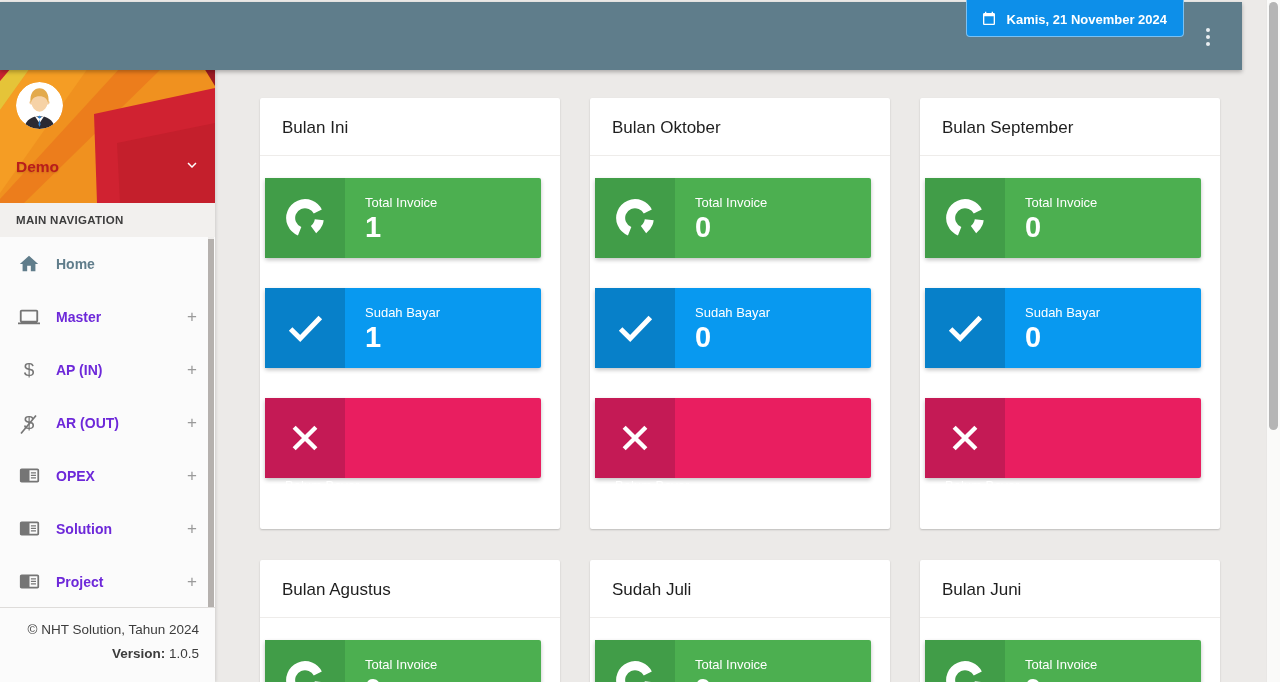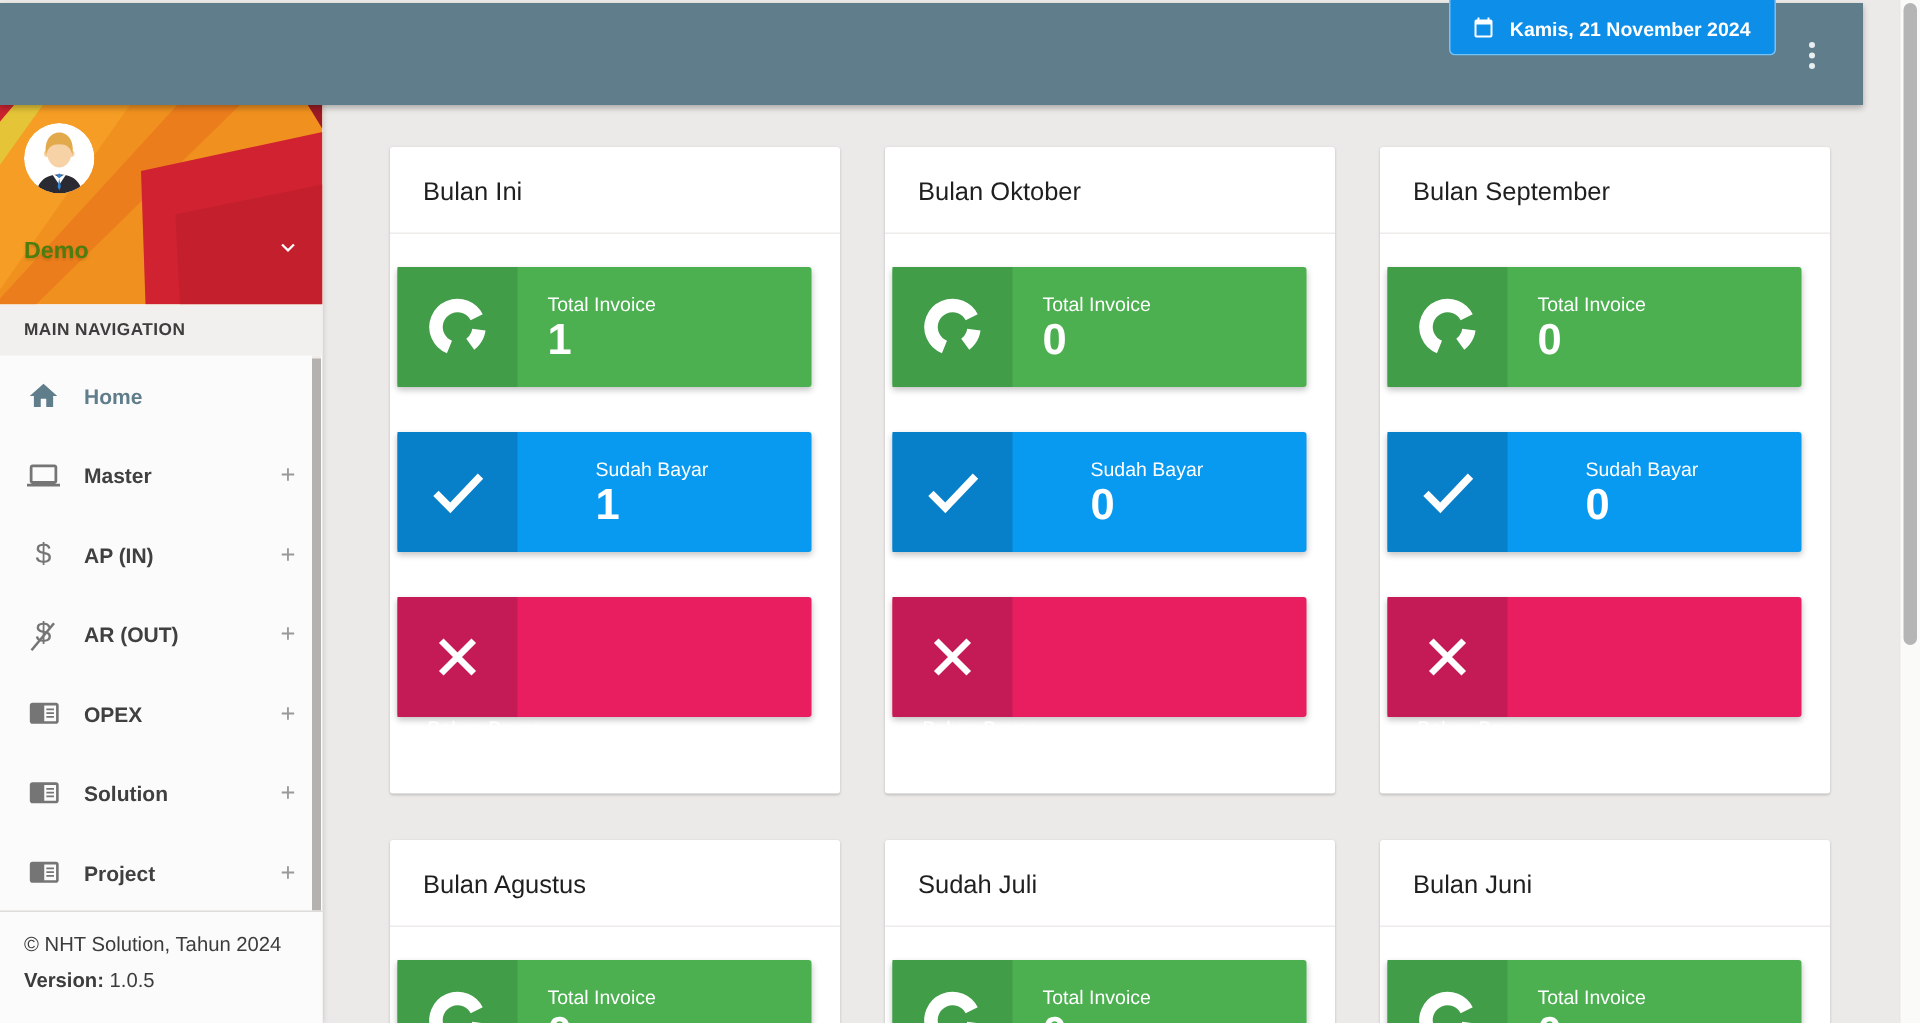--- a/index.html
+++ b/index.html
@@ -25,54 +25,54 @@
   .date-btn svg{display:block;}
   .kebab{position:absolute; top:22px; right:24px; width:20px; height:26px; display:flex; flex-direction:column; align-items:center; justify-content:center; gap:3px; cursor:pointer;}
   .kebab i{width:4px; height:4px; border-radius:50%; background:#e9eef1; display:block;}
 
   
   .sidebar{position:absolute; top:68px; left:0; width:215px; height:614px; background:var(--sidebar-bg); z-index:10; box-shadow:1px 0 3px rgba(0,0,0,.12);}
   .side-header{position:relative; height:135px; overflow:hidden;}
   .side-header svg.art{position:absolute; inset:0; width:100%; height:100%;}
   .avatar{position:absolute; top:14px; left:16px; width:47px; height:47px; border-radius:50%; overflow:hidden;}
   .user-row{position:absolute; left:16px; right:14px; top:88px; display:flex; align-items:center; justify-content:space-between;}
-  .user-name{color:#4d7c0f; font-size:15.5px; font-weight:600; text-shadow:0 1px 2px rgba(0,0,0,.15);text-align:right;}
+  .user-name{color:#b91c1c; font-size:15.5px; font-weight:600; text-shadow:0 1px 2px rgba(0,0,0,.15);text-align:right;}
   .user-chevron{cursor:pointer; display:block;}
 
   .nav-label{height:34px; line-height:34px; background:#f2f0ee; color:#3d3d3d; font-size:11.5px; font-weight:700; letter-spacing:.3px; padding-left:16px;}
   .nav{position:relative;}
   .nav-item{height:53px; display:flex; align-items:center; padding:0 18px 0 16px; cursor:pointer;}
   .nav-ico{width:26px; display:flex; justify-content:center; align-items:center; position:relative;}
   .nav-ico .dollar{font-size:19px; color:#757575; font-weight:400;}
   .nav-ico .slash{position:absolute; inset:0;}
-  .nav-text{margin-left:14px; font-size:14px; font-weight:700; color:#404040;}
+  .nav-text{margin-left:14px; font-size:14px; font-weight:700; color:#6d28d9;}
   .nav-item.active .nav-text{color:#607d8b;}
   .plus{margin-left:auto; color:#9a9a9a; font-size:17px; font-weight:400; line-height:1;}
 
   .side-scroll{position:absolute; top:169px; bottom:0; right:1px; width:6px; background:#efedeb;}
   .side-scroll .thumb{position:absolute; top:2px; left:0; width:6px; height:395px; background:#b5b1ae;}
 
-  .side-footer{position:absolute; left:0; right:0; bottom:0; height:75px; border-top:1px solid #dedcda; padding:14px 16px 0 16px; background:var(--sidebar-bg); font-size:13.5px; color:#3c3c3c;}
+  .side-footer{position:absolute; left:0; right:0; bottom:0; height:75px; border-top:1px solid #dedcda; padding:14px 16px 0 16px; background:var(--sidebar-bg); font-size:13.5px; color:#3c3c3c;text-align:right;}
   .side-footer .line1{margin-bottom:9px;}
   .side-footer b{font-weight:700;}
 
   
   .main{position:absolute; top:68px; left:215px; width:1051px; height:614px; overflow:hidden; padding:30px 46px 0 45px;}
   .grid{display:grid; grid-template-columns:300px 300px 300px; column-gap:30px; row-gap:31px;}
   .card{background:#fff; border-radius:2px; box-shadow:0 1px 2px rgba(0,0,0,.2); height:431px;}
   .card-header{padding:20px 22px 17px 22px; font-size:17px; color:#1f1f1f; border-bottom:1px solid #eeecea;}
   .card-body{padding:22px 19px 0 5px;}
   .stat{height:80px; display:flex; margin-bottom:30px; color:#fff; border-radius:2px; box-shadow:0 2px 4px rgba(0,0,0,.24);}
   .stat:last-child{margin-bottom:0;}
   .stat-icon{width:80px; flex:0 0 80px; display:flex; align-items:center; justify-content:center;}
   .stat-text{display:flex; flex-direction:column; justify-content:center; padding-left:20px;}
   .stat-label{font-size:13px; margin-bottom:3px;}
   .stat-value{font-size:29px; font-weight:600; line-height:1;}
   .stat.green{background:var(--green);} .stat.green .stat-icon{background:var(--green_dark);}
-  .stat.blue{background:var(--blue);gap:32px;}  .stat.blue  .stat-icon{background:var(--blue_dark);}
+  .stat.blue{background:var(--blue);}  .stat.blue  .stat-icon{background:var(--blue_dark);}
   .stat.pink{background:var(--pink);flex-direction:column;}  .stat.pink  .stat-icon{background:var(--pink_dark);}
 </style>
 </head>
 <body>
 
 <header class="topbar">
   <button class="date-btn">
     <span>
       <svg width="16" height="16" viewBox="0 0 24 24">
           <path fill="#fff" d="M19 3h-1V1h-2v2H8V1H6v2H5c-1.1 0-2 .9-2 2v14c0 1.1.9 2 2 2h14c1.1 0 2-.9 2-2V5c0-1.1-.9-2-2-2zm0 16H5V8h14v11z"></path>

